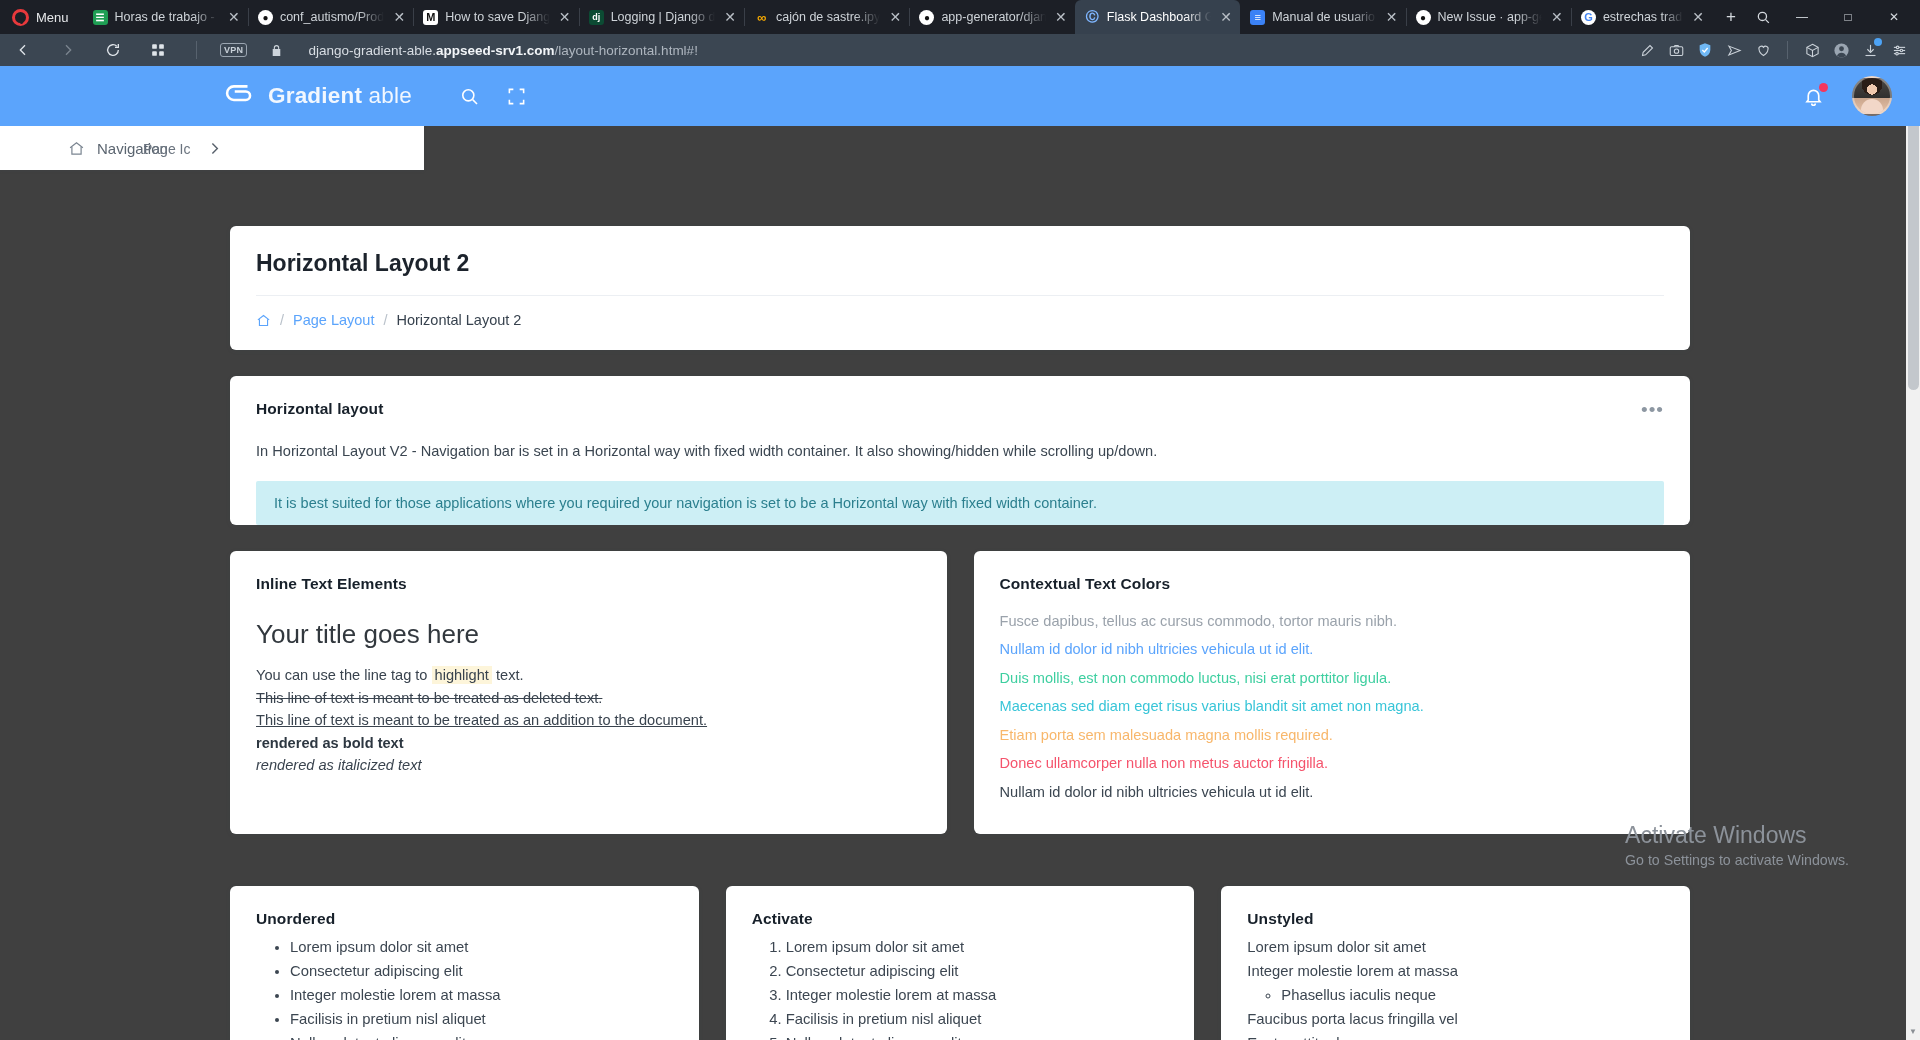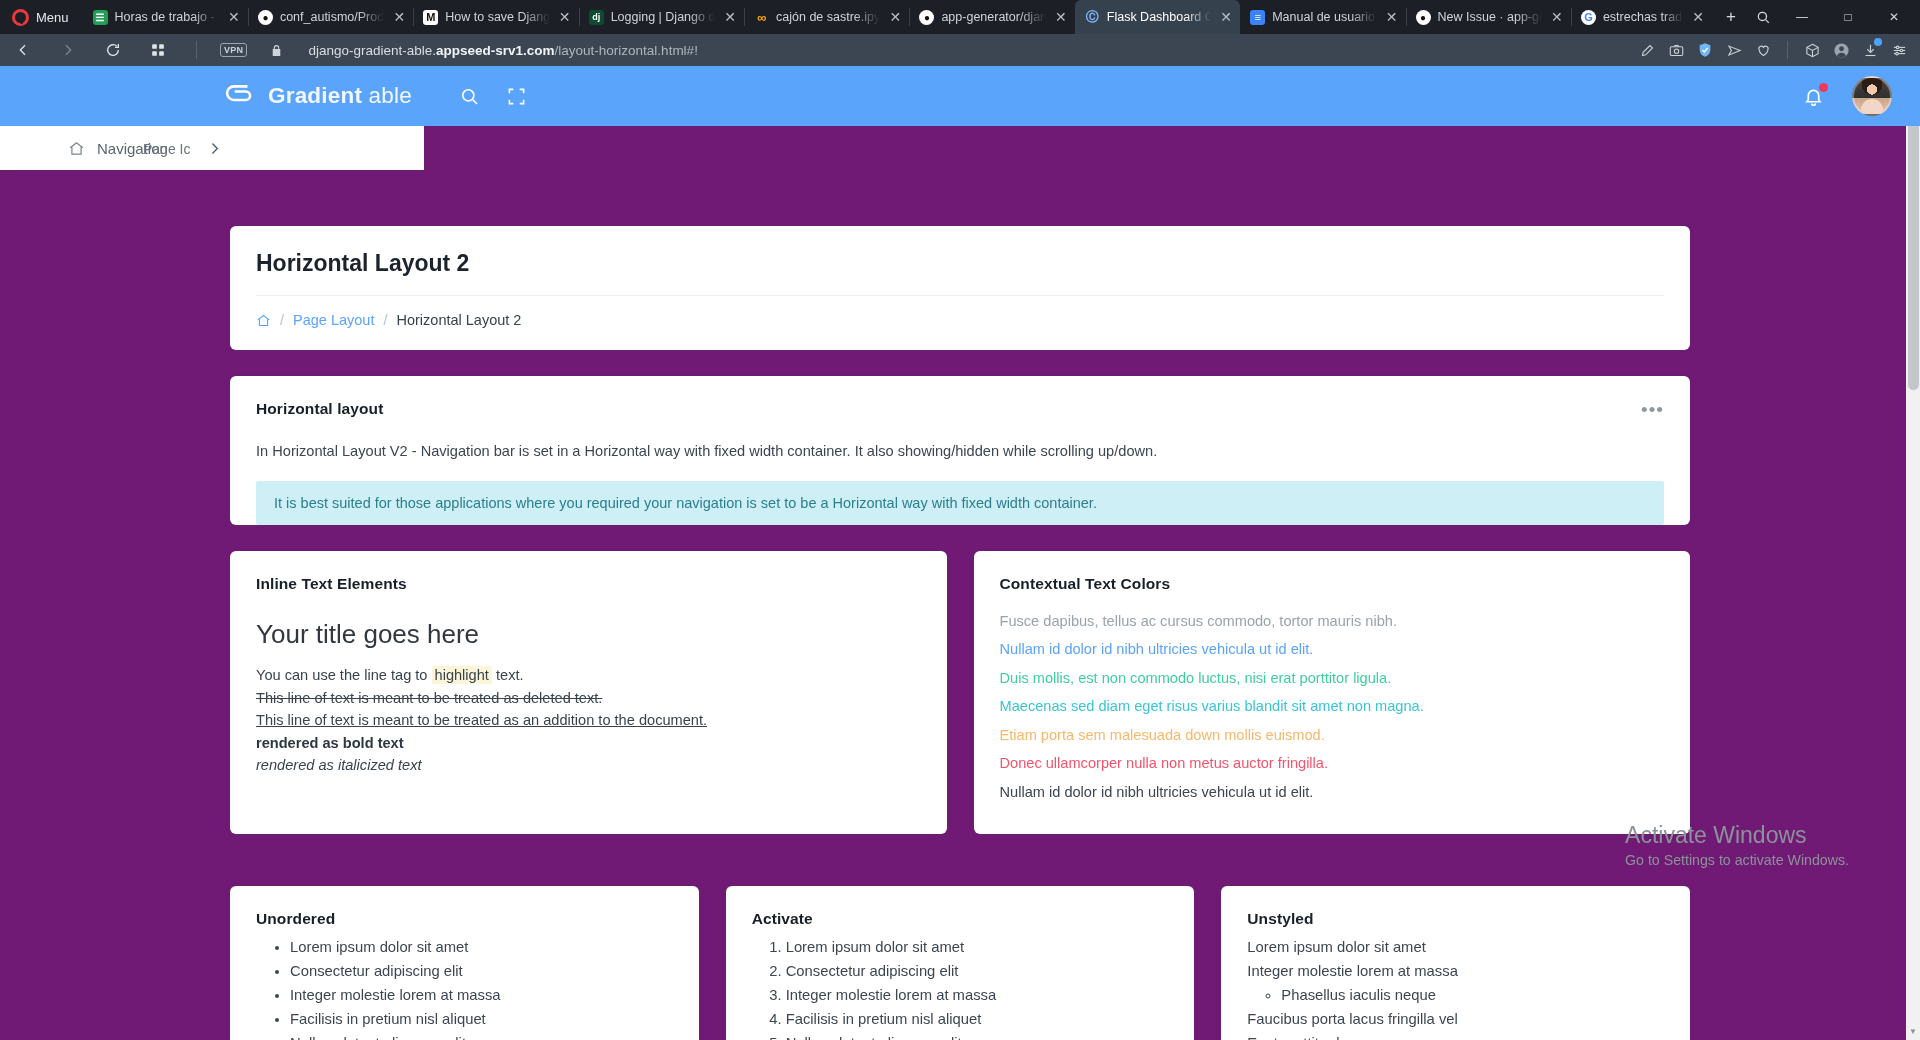--- a/index.html
+++ b/index.html
@@ -103,21 +103,21 @@
   .url .pre { color:#d9dee4; }
   .toolbar-right { display:flex; align-items:center; gap:3px; }
   .tr-ico { width:26px; height:26px; display:flex;align-items:center;justify-content:center;color:#ccd3da;position:relative;}
 
   
   .viewport {
     position: relative;
     width: 1920px;
     height: 974px;
     overflow: hidden;
-    background: #701a75;
+    background: #404040;
   }
 
   .app-header {
     height: 60px;
     background: #5ba4fc;
     display: flex; align-items: center;
     padding: 0 28px 0 0;
     position: relative; z-index: 5;
   }
   .brand {
@@ -541,21 +541,21 @@
 
         <div class="card">
           <div class="card-head" style="padding-bottom:0;">
             <div class="card-title">Contextual Text Colors</div>
           </div>
           <div class="card-pad" style="padding-top:14px;">
             <p class="ctc-line" style="color:#9aa2ab">Fusce dapibus, tellus ac cursus commodo, tortor mauris nibh.</p>
             <p class="ctc-line" style="color:#5ba4fc">Nullam id dolor id nibh ultricies vehicula ut id elit.</p>
             <p class="ctc-line" style="color:#3ecfa0">Duis mollis, est non commodo luctus, nisi erat porttitor ligula.</p>
             <p class="ctc-line" style="color:#38c5d8">Maecenas sed diam eget risus varius blandit sit amet non magna.</p>
-            <p class="ctc-line" style="color:#f8b76b">Etiam porta sem malesuada down mollis euismod.</p>
+            <p class="ctc-line" style="color:#f8b76b">Etiam porta sem malesuada magna mollis required.</p>
             <p class="ctc-line" style="color:#f5536c">Donec ullamcorper nulla non metus auctor fringilla.</p>
             <p class="ctc-line" style="color:#3b4651">Nullam id dolor id nibh ultricies vehicula ut id elit.</p>
           </div>
         </div>
       </div>
 
       <div class="grid-3">
 
         <div class="card">
           <div class="card-head" style="padding-bottom:0;">

